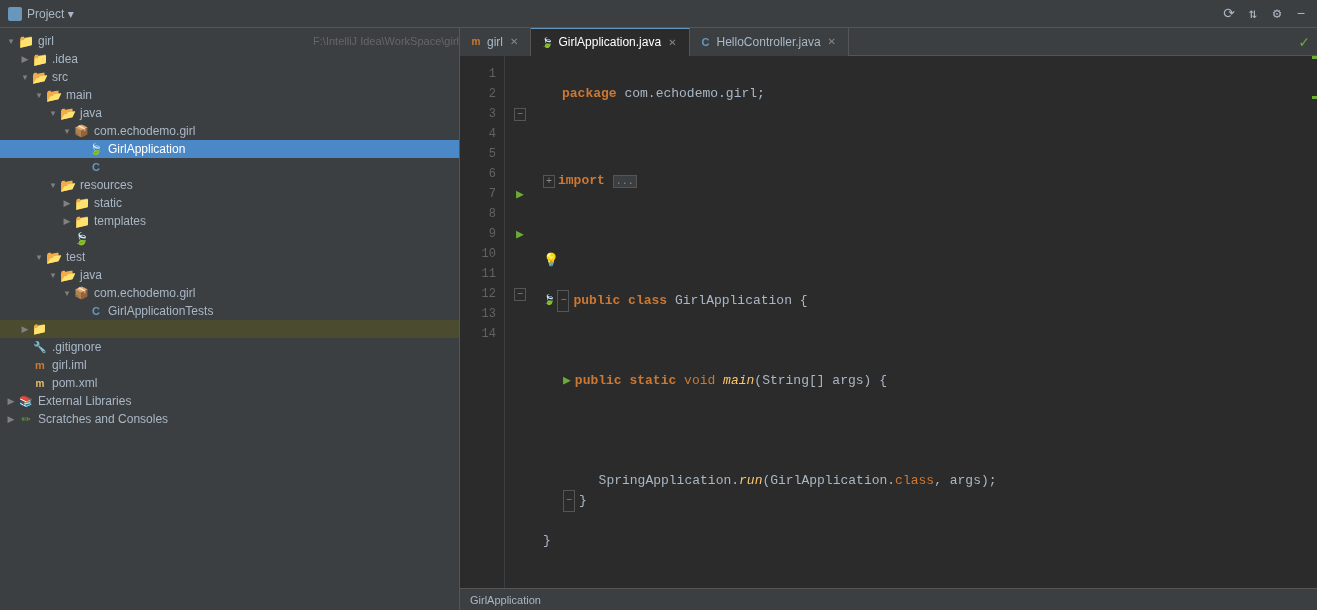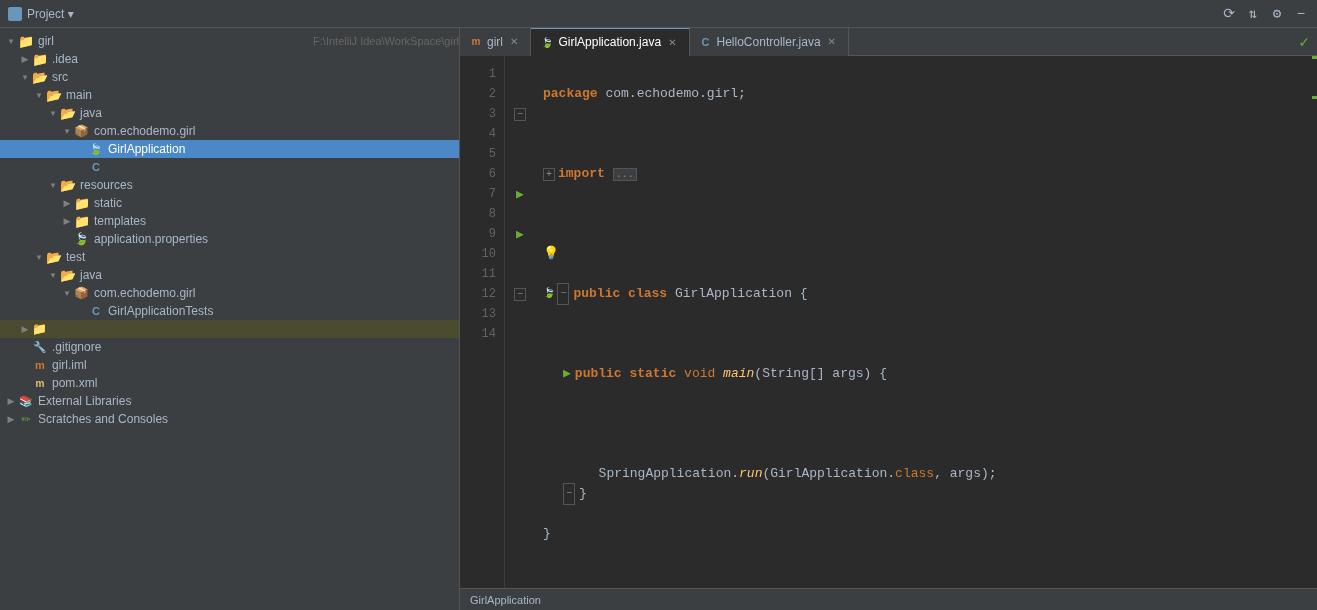--- a/index.html
+++ b/index.html
@@ -371,21 +371,20 @@
             <span class="icon-folder">📁</span>
           </span>
         <span class="tree-label">templates</span>
       </div>
 
       <div class="tree-item" style="padding-left:60px;">
         <span class="tree-arrow" style="opacity:0;">▶</span>
         <span class="tree-icon">
             <span class="icon-properties">🍃</span>
           </span>
-        <span class="tree-label">application.properties</span>
       </div>
 
       <div class="tree-item" style="padding-left:32px;">
         <span class="tree-arrow">▾</span>
         <span class="tree-icon">
             <span class="icon-folder-open">📂</span>
           </span>
         <span class="tree-label">test</span>
       </div>
 
@@ -527,23 +526,23 @@
         <div class="gutter-cell"></div>
         <div class="gutter-cell"></div>
         <div class="gutter-cell">
           <span style="color:#888; font-size:10px; border:1px solid #555; padding:0 2px; cursor:pointer;">−</span>
         </div>
         <div class="gutter-cell"></div>
         <div class="gutter-cell"></div>
       </div>
 
       <div id="code-content">
-<div style="height:20px;"><span class="kw">package</span> <span class="identifier">com.echodemo.girl</span>;</div>
+<div style="height:20px;margin-left:19px;"><span class="kw">package</span> <span class="identifier">com.echodemo.girl</span>;</div>
 <div style="height:20px;">&nbsp;</div>
-<div style="height:20px;"><span style="color:#888; font-size:10px; border:1px solid #555; padding:0 2px; cursor:pointer; margin-right:3px;">+</span><span class="kw">import</span> <span class="fold-inline">...</span></div>
+<div style="height:20px;margin-top:7px;"><span style="color:#888; font-size:10px; border:1px solid #555; padding:0 2px; cursor:pointer; margin-right:3px;">+</span><span class="kw">import</span> <span class="fold-inline">...</span></div>
 <div style="height:20px;">&nbsp;</div>
 <div style="height:20px; display:flex; align-items:center;">
   <span style="margin-right:4px;">💡</span>
 </div>
 <div style="height:20px; display:flex; align-items:center;">
   <span style="color:#6cac35; font-size:10px; margin-right:2px;">🍃</span>
   <span style="color:#888; font-size:10px; border:1px solid #555; padding:0 2px; cursor:pointer; margin-right:4px;">−</span>
   <span><span class="kw">public</span> <span class="kw">class</span> <span class="class-name">GirlApplication</span> {</span>
 </div>
 <div style="height:20px;">&nbsp;</div>

